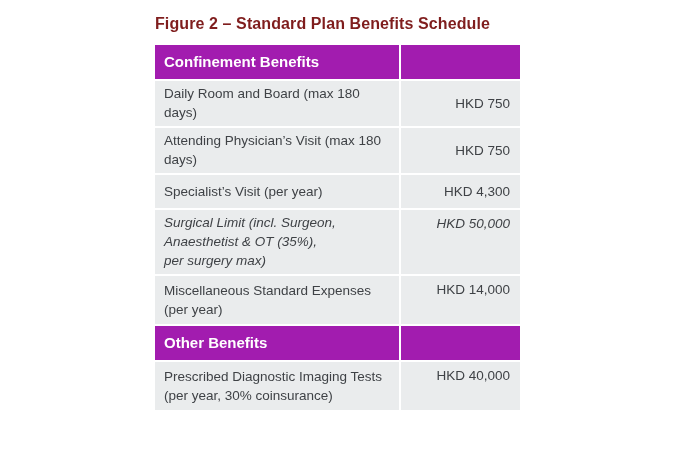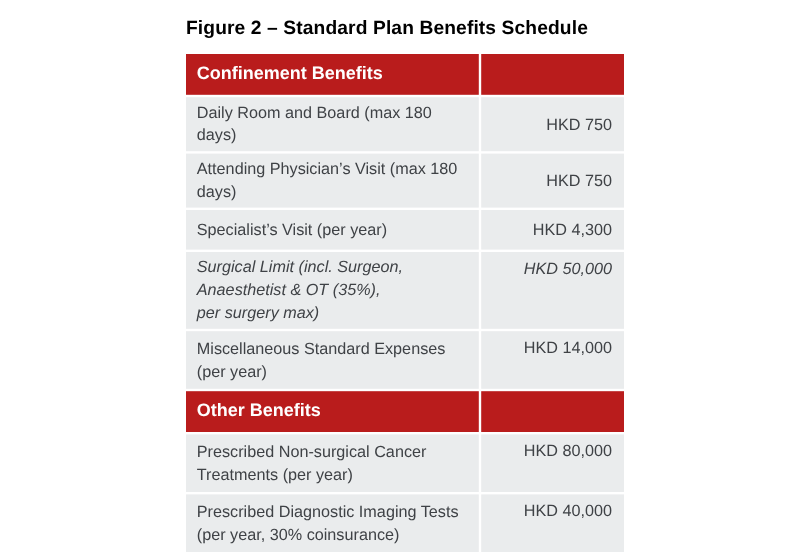--- a/index.html
+++ b/index.html
@@ -12,21 +12,21 @@
     overflow:hidden;
   }
   .figure-wrap {
     position:absolute;
     left:155px; top:14px;
     width:365px;
   }
   .fig-title {
     font-size:16px;
     font-weight:600;
-    color:#000000;
+    color:#7f1d1d;
     line-height:20px;
     margin:0 0 11px 0;
     letter-spacing:0.1px;
   }
   .benefits-table { width:365px; }
   .row {
     display:grid;
     grid-template-columns:1fr 119px;
     column-gap:2px;
     margin-bottom:2px;
@@ -45,21 +45,21 @@
     align-items:flex-end;
     text-align:right;
     padding:3px 10px 4px 4px;
     white-space:nowrap;
   }
   .row.valign-top .cell.value { justify-content:flex-start; padding-top:4px;text-align:right; }
   .row.h1 .cell { min-height:26px; }
   .row.h2 .cell { min-height:40px; }
   .row.h3 .cell { min-height:56px;font-style:italic; }
   .row.section-header .cell,
-  .row.footer .cell { background:#b91c1c; min-height:27px; }
+  .row.footer .cell { background:#a21caf; min-height:27px; }
   .row.section-header .cell.label,
   .row.footer .cell.label {
     color:#ffffff;
     font-weight:bold;
     font-size:15px;
   }
 </style>
 </head>
 <body>
 
@@ -110,27 +110,20 @@
         <div>(per year)</div>
       </div>
       <div class="cell value">HKD 14,000</div>
     </div>
 
     <div class="row section-header">
       <div class="cell label">Other Benefits</div>
       <div class="cell value"></div>
     </div>
 
-    <div class="row h2 valign-top">
-      <div class="cell label">
-        <div>Prescribed Non-surgical Cancer</div>
-        <div>Treatments (per year)</div>
-      </div>
-      <div class="cell value">HKD 80,000</div>
-    </div>
 
     <div class="row h2 valign-top">
       <div class="cell label">
         <div>Prescribed Diagnostic Imaging Tests</div>
         <div>(per year, 30% coinsurance)</div>
       </div>
       <div class="cell value">HKD 40,000</div>
     </div>
 
   </div>

